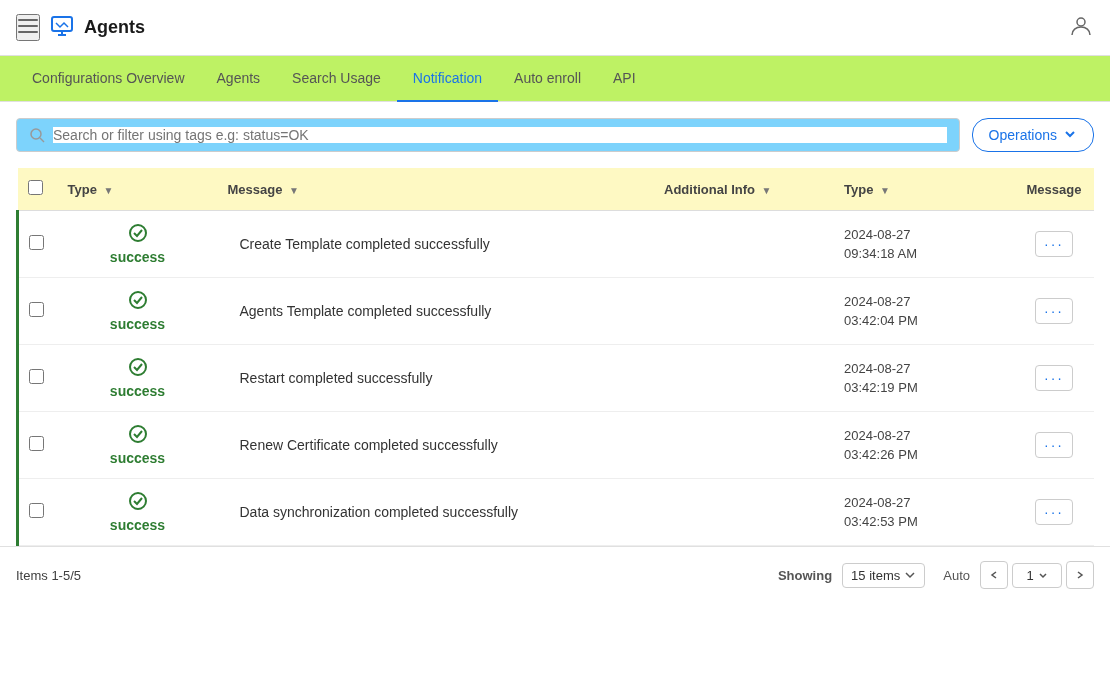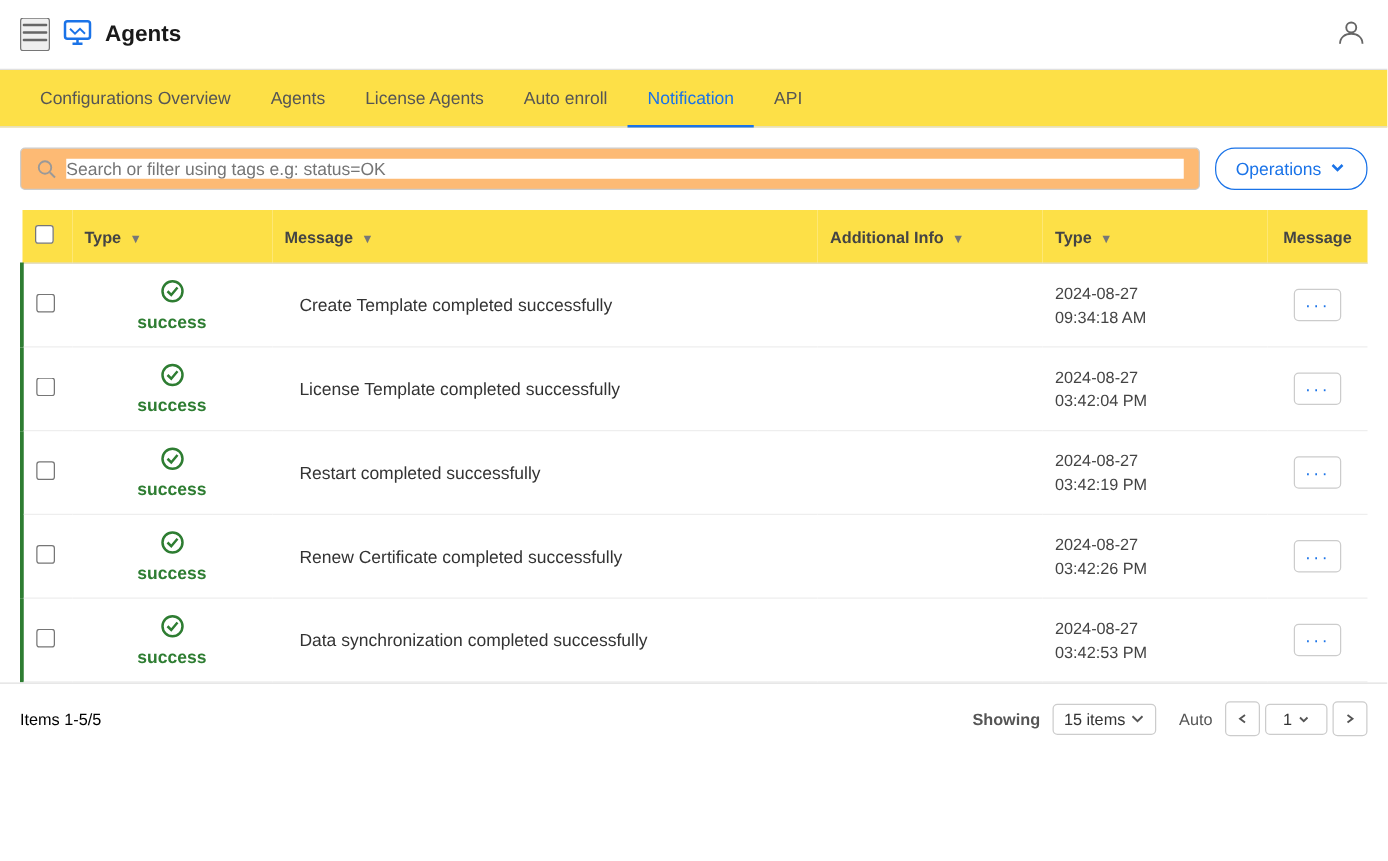--- a/index.html
+++ b/index.html
@@ -7,34 +7,34 @@
 
     
     .header { display: flex; align-items: center; justify-content: space-between; padding: 0 16px; height: 56px; border-bottom: 1px solid #e0e0e0; background: #fff; }
     .header-left { display: flex; align-items: center; gap: 10px; }
     .hamburger-icon { color: #666; cursor: pointer; }
     .app-logo { color: #1a73e8; }
     .app-title { font-size: 18px; font-weight: 600; color: #1a1a1a; }
     .user-icon-btn { background: none; border: none; cursor: pointer; color: #666; }
 
     
-    .nav-tabs { display: flex; align-items: center; padding: 0 16px; border-bottom: 1px solid #e0e0e0; background: #fde047; }
+    .nav-tabs { display: flex; align-items: center; padding: 0 16px; border-bottom: 1px solid #e0e0e0; background: #bef264; }
     .nav-tab { padding: 14px 16px; cursor: pointer; color: #555; font-size: 14px; border-bottom: 2px solid transparent; margin-bottom: -1px; white-space: nowrap; }
     .nav-tab.active { color: #1a73e8; border-bottom: 2px solid #1a73e8; font-weight: 500; }
 
     
     .toolbar { display: flex; align-items: center; gap: 12px; padding: 16px; }
-    .search-bar { flex: 1; display: flex; align-items: center; gap: 8px; border: 1px solid #ccc; border-radius: 4px; padding: 8px 12px; background: #fdba74; }
+    .search-bar { flex: 1; display: flex; align-items: center; gap: 8px; border: 1px solid #ccc; border-radius: 4px; padding: 8px 12px; background: #7dd3fc; }
     .search-bar input { border: none; outline: none; flex: 1; font-size: 14px; color: #666; }
     .ops-button { display: flex; align-items: flex-start; gap: 6px; padding: 8px 16px; border: 1px solid #1a73e8; border-radius: 16px; background: #fff; color: #1a73e8; font-size: 14px; cursor: pointer; white-space: nowrap; }
 
     
     .table-container { padding: 0 16px; }
     table { width: 100%; border-collapse: collapse; }
-    thead tr { background: #fde047; }
+    thead tr { background: #fef9c3; }
     th { padding: 12px 10px; text-align: left; font-size: 13px; font-weight: 600; color: #444; border-bottom: 1px solid #ddd; }
     th.col-checkbox { width: 40px; }
     th.col-type { width: 160px; }
     th.col-message { }
     th.col-addinfo { width: 180px; }
     th.col-time { width: 180px; }
     th.col-actions { width: 80px; text-align: center; }
     td { padding: 12px 10px; border-bottom: 1px solid #eee; vertical-align: middle; }
     td.col-checkbox { width: 40px; }
 
@@ -43,21 +43,21 @@
     .message-text { color: #333; font-size: 14px; margin-left: 12px; }
     .time-text { color: #444; font-size: 13px; line-height: 1.5; }
 
     .actions-btn { background: #fff; border: 1px solid #ccc; border-radius: 4px; padding: 4px 8px; cursor: pointer; color: #1a73e8; font-size: 14px; letter-spacing: 2px; }
 
     
     .row-checkbox { width: 15px; height: 15px; cursor: pointer; }
 
     
     .footer { display: flex; align-items: center; justify-content: space-between; padding: 14px 16px; border-top: 1px solid #e0e0e0; background: #fff; }
-    .footer-left { font-size: 13px; color: #000000; }
+    .footer-left { font-size: 13px; color: #404040; }
     .footer-right { display: flex; align-items: center; gap: 10px; }
     .showing-label { font-size: 13px; color: #555; font-weight: bold; }
     .items-select { display: flex; align-items: center; gap: 4px; border: 1px solid #ccc; border-radius: 4px; padding: 4px 8px; font-size: 13px; cursor: pointer; background: #fff; }
     .page-label { font-size: 13px; color: #555; margin-left: 8px; }
     .page-nav { display: flex; align-items: center; gap: 4px; }
     .page-nav-btn { width: 28px; height: 28px; border: 1px solid #ccc; border-radius: 4px; background: #fff; cursor: pointer; display: flex; align-items: center; justify-content: center; color: #555; }
     .page-num-select { display: flex; align-items: center; gap: 4px; border: 1px solid #ccc; border-radius: 4px; padding: 4px 10px; font-size: 13px; cursor: pointer; background: #fff; min-width: 50px; justify-content: center; }
 
     .sort-arrow { font-size: 10px; color: #777; margin-left: 3px; }
   </style>
@@ -86,23 +86,23 @@
     <svg width="26" height="26" viewBox="0 0 26 26" fill="none" stroke="#666" stroke-width="1.5">
       <circle cx="13" cy="9" r="4"></circle>
       <path d="M4 22c0-5 4-8 9-8s9 3 9 8"></path>
     </svg>
   </button>
 </div>
 
 <div class="nav-tabs">
   <div class="nav-tab">Configurations Overview</div>
   <div class="nav-tab">Agents</div>
-  <div class="nav-tab">License Agents</div>
+  <div class="nav-tab">Search Usage</div>
+  <div class="nav-tab active">Notification</div>
   <div class="nav-tab">Auto enroll</div>
-  <div class="nav-tab active">Notification</div>
   <div class="nav-tab">API</div>
 </div>
 
 <div class="toolbar">
   <div class="search-bar">
     <svg width="16" height="16" viewBox="0 0 16 16" fill="none" stroke="#999" stroke-width="1.5">
       <circle cx="7" cy="7" r="5"></circle>
       <line x1="11" y1="11" x2="15" y2="15"></line>
     </svg>
     <input type="text" placeholder="Search or filter using tags e.g: status=OK" style="">
@@ -178,21 +178,21 @@
     <td class="col-type">
       <div class="success-badge">
         <svg width="20" height="20" viewBox="0 0 20 20" fill="none" stroke="#2e7d32" stroke-width="2">
           <circle cx="10" cy="10" r="8"></circle>
           <polyline points="6,10 9,13 14,7" stroke="#2e7d32" stroke-width="2" fill="none"></polyline>
         </svg>
         <span style="color:#2e7d32;font-weight:600;">success</span>
       </div>
     </td>
     <td class="col-message">
-      <span class="message-text">License Template completed successfully</span>
+      <span class="message-text">Agents Template completed successfully</span>
     </td>
     <td class="col-addinfo"></td>
     <td class="col-time">
       <div class="time-text">
         <div>2024-08-27</div>
         <div>03:42:04 PM</div>
       </div>
     </td>
     <td class="col-actions" style="text-align:center;">
       <button class="actions-btn">···</button>

